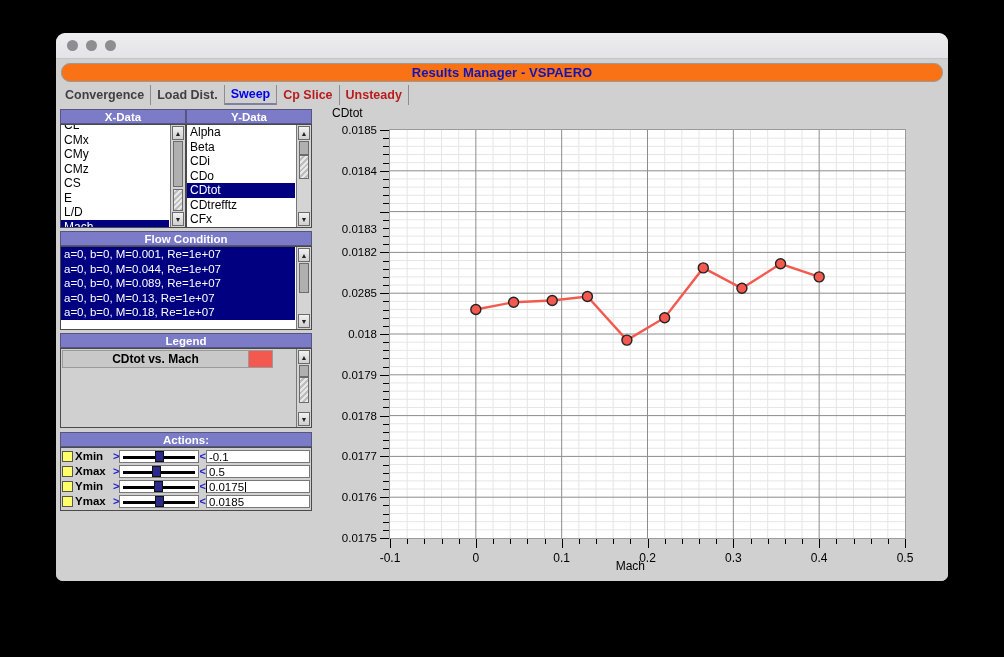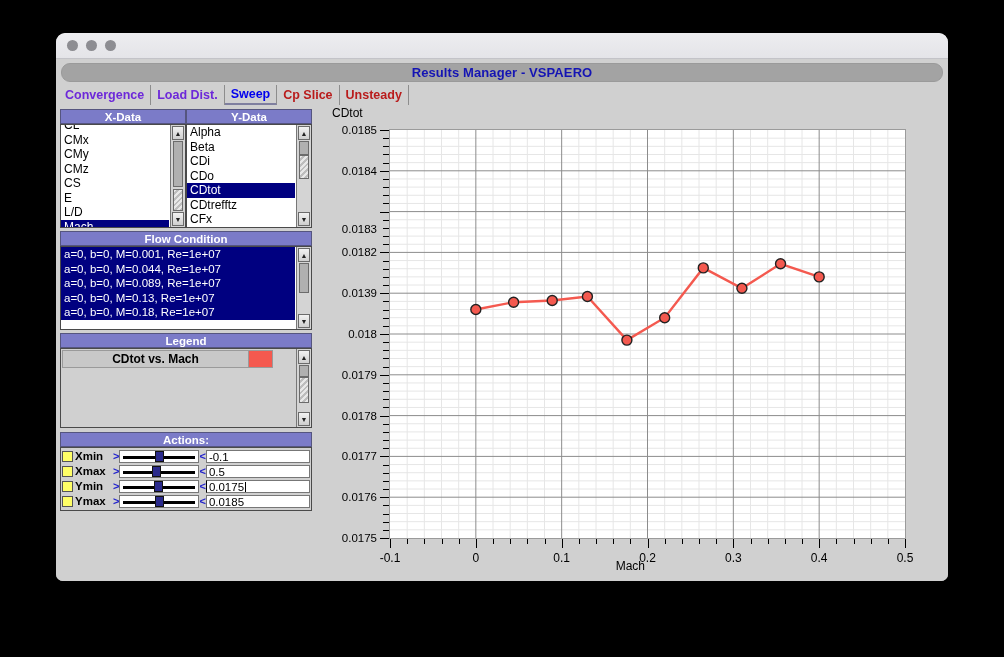--- a/index.html
+++ b/index.html
@@ -37,42 +37,42 @@
   #client {
     position: absolute;
     left: 0; top: 26px; right: 0; bottom: 0;
     background: #d0d0d0;
   }
 
   
   #apptitle-strip {
     margin: 4px 5px 0 5px;
     height: 19px;
-    background: #a3a3a3;
+    background: #f97316;
     border: 1px solid #9a9a9a;
     border-radius: 9px;
     display: flex; align-items: center; justify-content: center;
   }
   #apptitle {
     font-size: 13px; font-weight: bold;
     color: #1414b4;
     letter-spacing: 0.1px;
   }
 
   
   #tabs {
     margin: 3px 0 0 3px;
     height: 20px;
     display: flex; align-items: stretch;
     font-size: 12.5px; font-weight: bold;
   }
   .tab {
     display: flex; align-items: center;
     padding: 0 6px;
-    color: #6d28d9;
+    color: #404040;
     border-right: 1px solid #8d8d8d;
     white-space: nowrap;
   }
   .tab.active { color: #0000ee; border-bottom: 2px solid #7f7f9f; }
   .tab.disabled { color: #b91c1c; }
 
   
   #leftpanel {
     position: absolute;
     left: 4px; top: 50px;
@@ -510,21 +510,21 @@
           <div class="ytick-minor" style="left: 69px; top: 251.48px;"></div>
           <div class="ytick-minor" style="left: 69px; top: 243.32px;"></div>
           <div class="ytick-minor" style="left: 69px; top: 235.16px;"></div>
           <div class="ytick-major" style="left: 66px; top: 227px;"></div>
           <div class="ytick-label" style="right: 567px; top: 227px;">0.018</div>
           <div class="ytick-minor" style="left: 69px; top: 218.84px;"></div>
           <div class="ytick-minor" style="left: 69px; top: 210.68px;"></div>
           <div class="ytick-minor" style="left: 69px; top: 202.52px;"></div>
           <div class="ytick-minor" style="left: 69px; top: 194.36px;"></div>
           <div class="ytick-major" style="left: 66px; top: 186.2px;"></div>
-          <div class="ytick-label" style="right: 567px; top: 186.2px;">0.0139</div>
+          <div class="ytick-label" style="right: 567px; top: 186.2px;">0.0285</div>
           <div class="ytick-minor" style="left: 69px; top: 178.04px;"></div>
           <div class="ytick-minor" style="left: 69px; top: 169.88px;"></div>
           <div class="ytick-minor" style="left: 69px; top: 161.72px;"></div>
           <div class="ytick-minor" style="left: 69px; top: 153.56px;"></div>
           <div class="ytick-major" style="left: 66px; top: 145.4px;"></div>
           <div class="ytick-label" style="right: 567px; top: 145.4px;">0.0182</div>
           <div class="ytick-minor" style="left: 69px; top: 137.24px;"></div>
           <div class="ytick-minor" style="left: 69px; top: 129.08px;"></div>
           <div class="ytick-minor" style="left: 69px; top: 120.92px;"></div>
           <div class="ytick-minor" style="left: 69px; top: 112.76px;"></div>

